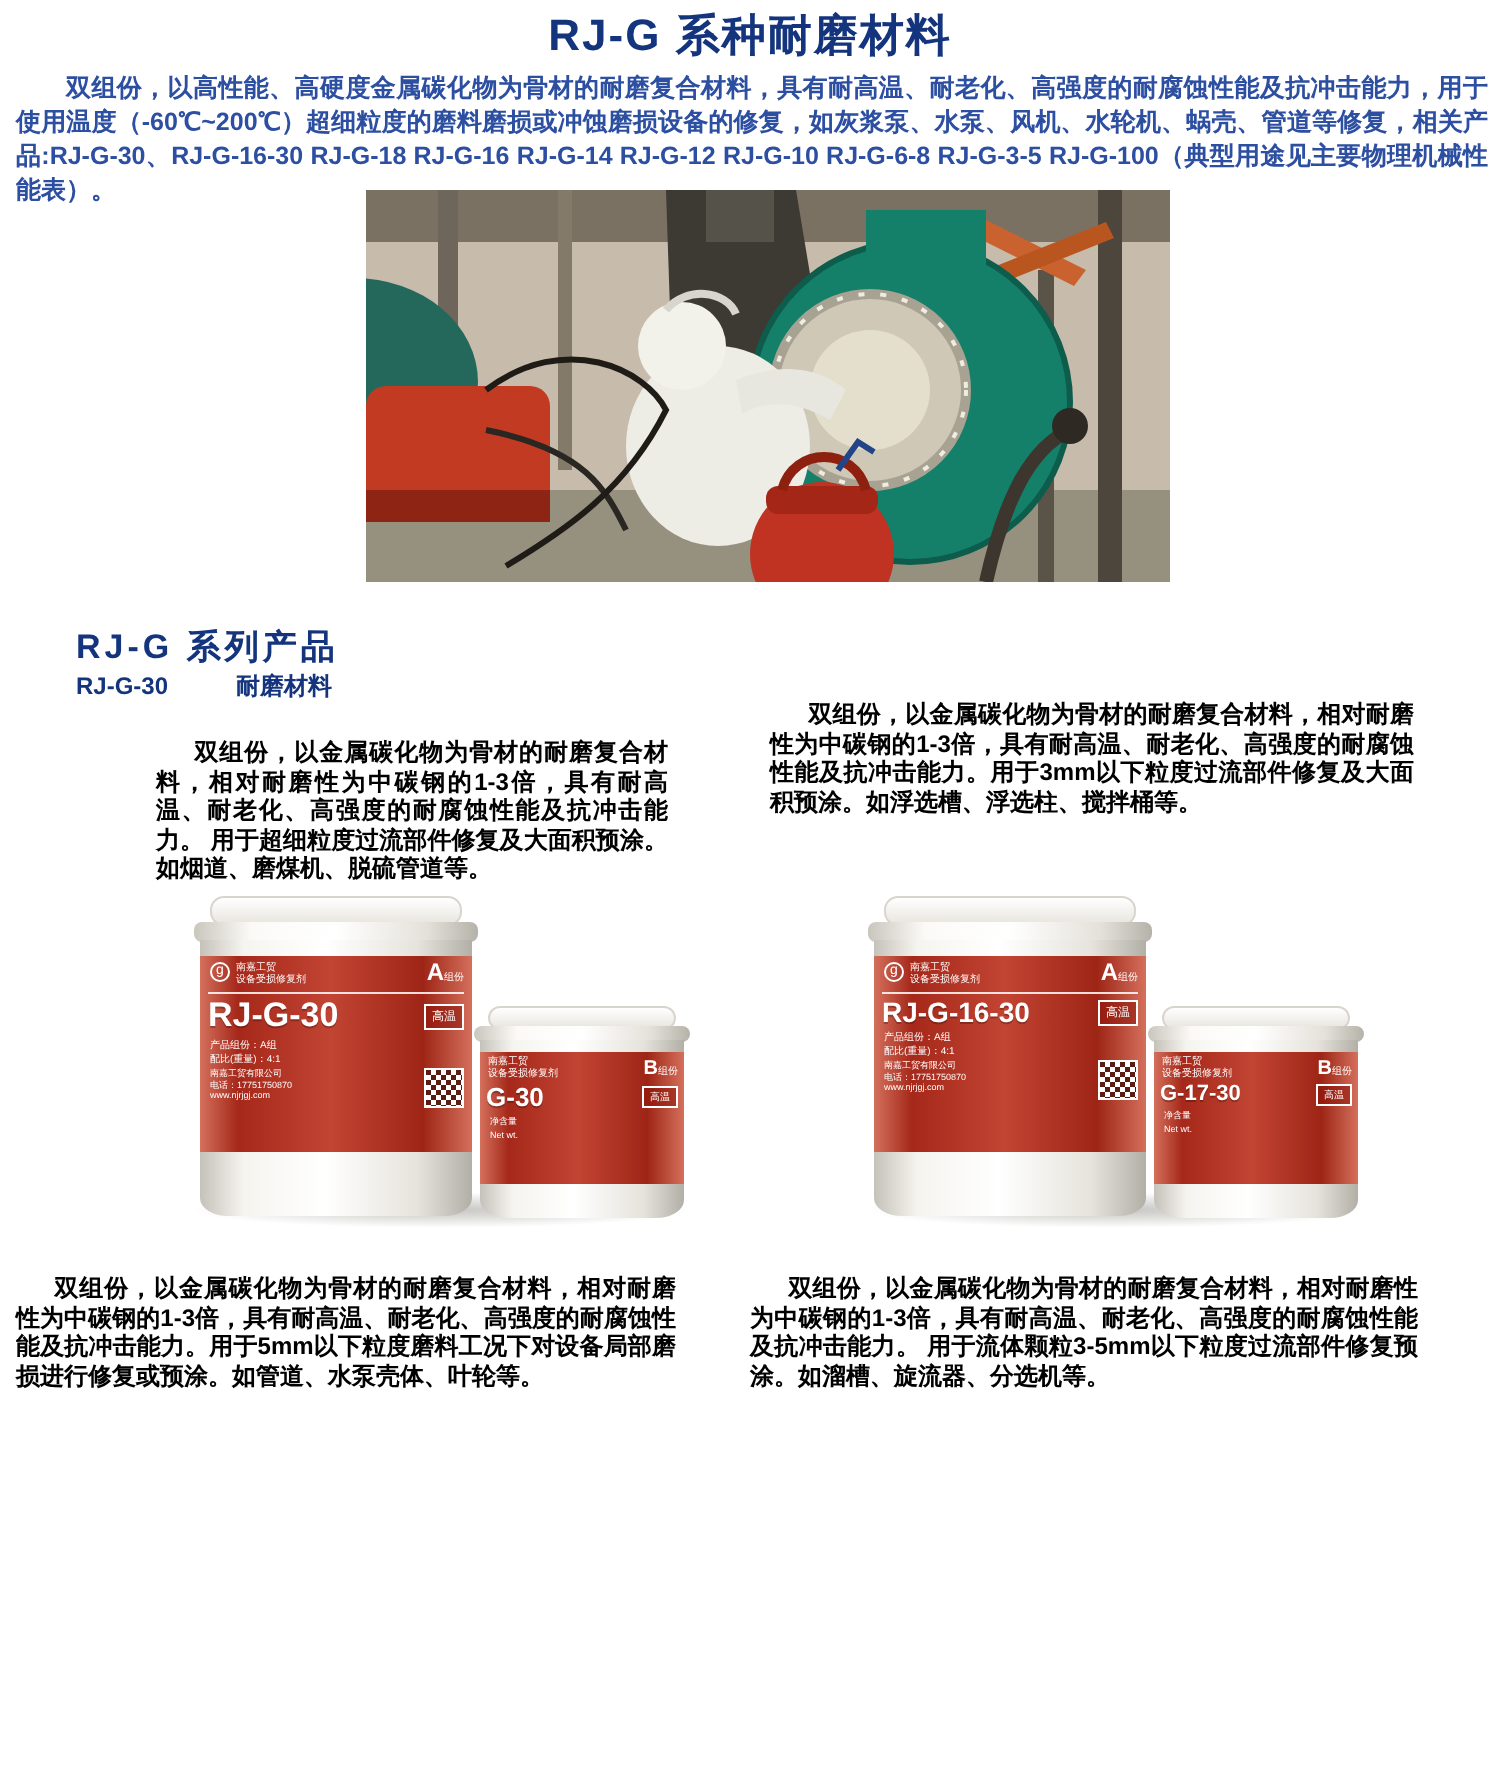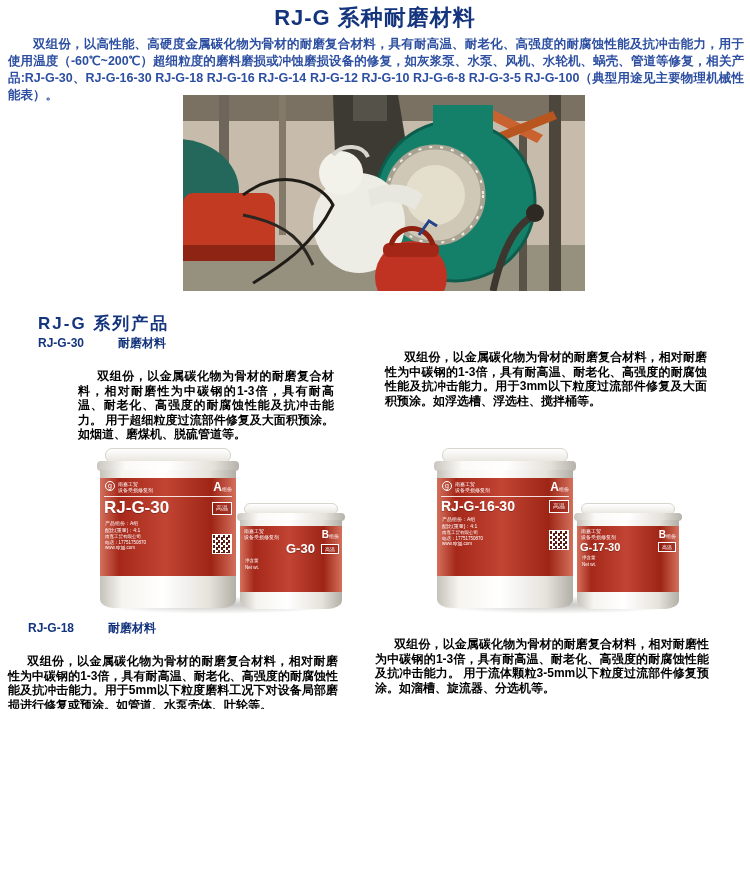--- a/index.html
+++ b/index.html
@@ -167,21 +167,21 @@
       </div>
       <div class="bucket" style="left:142px;top:55px;width:108px;height:106px;">
         <div class="lid-top" style="left:7px;top:0;width:94px;height:12px;"></div>
         <div class="lid-rim" style="left:0;top:10px;width:108px;height:8px;"></div>
         <div class="body" style="left:3px;top:17px;width:102px;height:89px;">
           <div class="label" style="top:6px;height:66px;">
             <div class="lab-head" style="padding:2px 3px 0 4px;">
               <span class="brand" style="margin-left:0;"><span>南嘉工贸</span><br><span>设备受损修复剂</span></span>
               <span class="comp"><span class="letter" style="font-size:10px;">B</span><span class="suffix">组份</span></span>
             </div>
-            <div class="model-row" style="padding:0 3px;margin-left:43px;">
+            <div class="model-row" style="padding:0 3px;">
               <span class="small-model" style="flex:1 1 auto;padding:0;">G-30</span>
               <span class="temp-badge" style="font-size:5px;">高温</span>
             </div>
             <div class="specs" style="font-size:4.5px;"><span>净含量</span><br><span>Net wt.</span></div>
           </div>
         </div>
       </div>
     </div>
   </div>
 
@@ -226,23 +226,20 @@
               <span class="temp-badge" style="font-size:5px;">高温</span>
             </div>
             <div class="specs" style="font-size:4.5px;"><span>净含量</span><br><span>Net wt.</span></div>
           </div>
         </div>
       </div>
     </div>
   </div>
 
   <div class="product" id="p2">
-    <div class="prod-head">
-      <span class="model">RJ-G-18</span><span class="cat">耐磨材料</span>
-    </div>
     <p class="prod-desc">双组份，以金属碳化物为骨材的耐磨复合材料，相对耐磨性为中碳钢的1-3倍，具有耐高温、耐老化、高强度的耐腐蚀性能及抗冲击能力。用于5mm以下粒度磨料工况下对设备局部磨损进行修复或预涂。如管道、水泵壳体、叶轮等。</p>
     <div class="scene">
 
       <div class="bucket" style="left:2px;top:0;width:142px;height:160px;">
         <div class="lid-top" style="left:8px;top:0;width:126px;height:15px;"></div>
         <div class="lid-rim" style="left:0;top:13px;width:142px;height:10px;"></div>
         <div class="body" style="left:3px;top:22px;width:136px;height:138px;">
           <div class="label" style="top:8px;height:98px;">
             <div class="lab-head">
               <span class="logo-mark">g</span>

